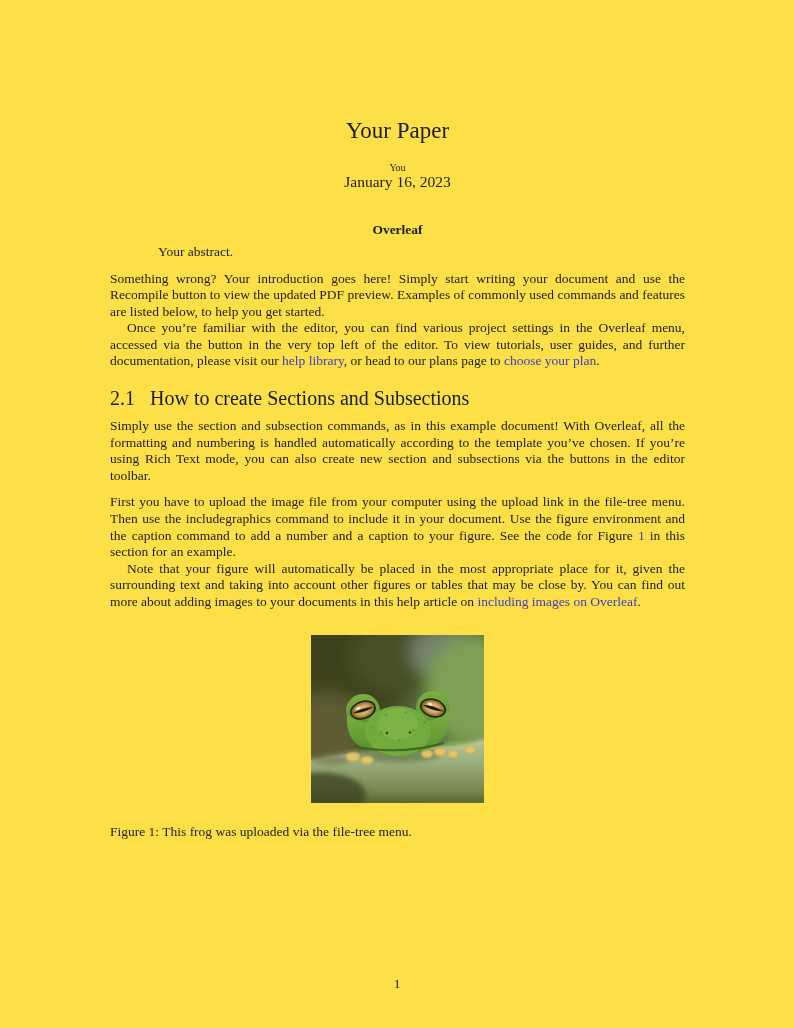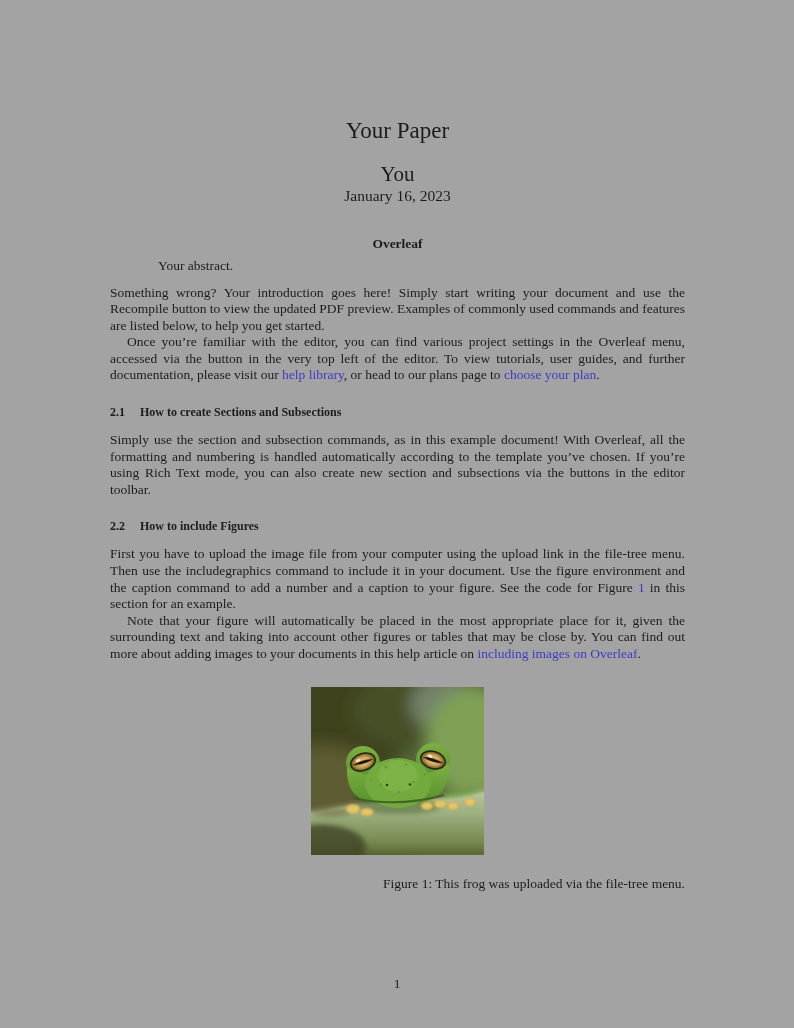--- a/index.html
+++ b/index.html
@@ -1,37 +1,37 @@
 <!DOCTYPE html>
 <html style="--link: #3c3cc4; --text: #1c1c1c;"><head>
 <meta charset="utf-8">
 <style>
   :root { --link:#3c3cc4; --text:#1c1c1c; }
   html,body { margin:0; padding:0; background:#ffffff; }
   .page {
-    position:relative; width:794px; height:1028px; background:#a3a3a3;
+    position:relative; width:794px; height:1028px; background:#fde047;
     font-family:"Liberation Serif", serif; color:var(--text); overflow:hidden;
   }
   .content { position:absolute; left:110px; top:0; width:575px; padding-top:117px; }
   .title { text-align:center; font-size:23px; font-weight:normal; margin:0; line-height:28px; }
-  .author { text-align:center; font-size:21px; margin-top:17px; }
+  .author { text-align:center; font-size:10px; margin-top:17px; }
   .date { text-align:center; font-size:15.5px; margin-top:0; }
   .abstract-heading { text-align:center; font-weight:bold; font-size:13.5px; margin-top:31px; }
   .abstract-text { margin:6px 48px 0 48px; font-size:13.5px; line-height:16.5px; }
   h2.section { font-size:19.5px; line-height:23px; margin:25px 0 0 0; font-weight:bold; }
   h2 .sec-num { display:inline-block; margin-right:21px; }
-  h3.subsection { font-size:12px; line-height:19px; margin:19px 0 0 0; font-weight:bold; }
+  h3.subsection { font-size:20px; line-height:19px; margin:19px 0 0 0; font-weight:normal; }
   h3 .sub-num { display:inline-block; margin-right:15px; }
   p.body { font-size:13.5px; line-height:16.6px; text-align:justify; margin:0; }
   p.body.first { margin-top:10px;font-family:Liberation Serif, serif; }
   p.body.indent { text-indent:17px; }
   a.doclink { color:var(--link); text-decoration:none; cursor:pointer; }
   .figure-block { margin-top:24px; text-align:center; }
   .figure-img { display:inline-block; width:173px; height:168px; line-height:0; }
-  .figure-caption { font-size:13.5px; margin-top:17px; text-align:right; }
+  .figure-caption { font-size:13.5px; margin-top:17px; text-align:left; }
   .page-number { position:absolute; top:976px; left:0; width:100%; text-align:center; font-size:13.5px; }
 </style>
 </head>
 <body>
 
 <div class="page">
   <div class="content">
 
     <h1 class="title">Your Paper</h1>
     <div class="author">You</div>
@@ -42,23 +42,20 @@
 
     <p class="body first">Something wrong? Your introduction goes here! Simply start writing your document and use the Recompile button to view the updated PDF preview. Examples of commonly used commands and features are listed below, to help you get started.</p>
     <p class="body indent"><span>Once you’re familiar with the editor, you can find various project settings in the Overleaf menu, accessed via the button in the very top left of the editor. To view tutorials, user guides, and further documentation, please visit our </span><a class="doclink">help library</a><span>, or head to our plans page to </span><a class="doclink">choose your plan</a><span>.</span></p>
 
 
     <h3 class="subsection">
       <span class="sub-num">2.1</span><span>How to create Sections and Subsections</span>
     </h3>
     <p class="body first">Simply use the section and subsection commands, as in this example document! With Overleaf, all the formatting and numbering is handled automatically according to the template you’ve chosen. If you’re using Rich Text mode, you can also create new section and subsections via the buttons in the editor toolbar.</p>
 
-    <h3 class="subsection">
-      <span class="sub-num">2.2</span><span>How to include Figures</span>
-    </h3>
     <p class="body first"><span>First you have to upload the image file from your computer using the upload link in the file-tree menu. Then use the includegraphics command to include it in your document. Use the figure environment and the caption command to add a number and a caption to your figure. See the code for Figure </span><a class="doclink">1</a><span> in this section for an example.</span></p>
     <p class="body indent"><span>Note that your figure will automatically be placed in the most appropriate place for it, given the surrounding text and taking into account other figures or tables that may be close by. You can find out more about adding images to your documents in this help article on </span><a class="doclink">including images on Overleaf</a><span>.</span></p>
 
     <div class="figure-block">
       <div class="figure-img">
         <svg viewBox="0 0 346 336" width="173" height="168" xmlns="http://www.w3.org/2000/svg">
           <defs>
             <filter id="bgblur" x="-40%" y="-40%" width="180%" height="180%">
                 <feGaussianBlur stdDeviation="16"></feGaussianBlur>
               </filter>

